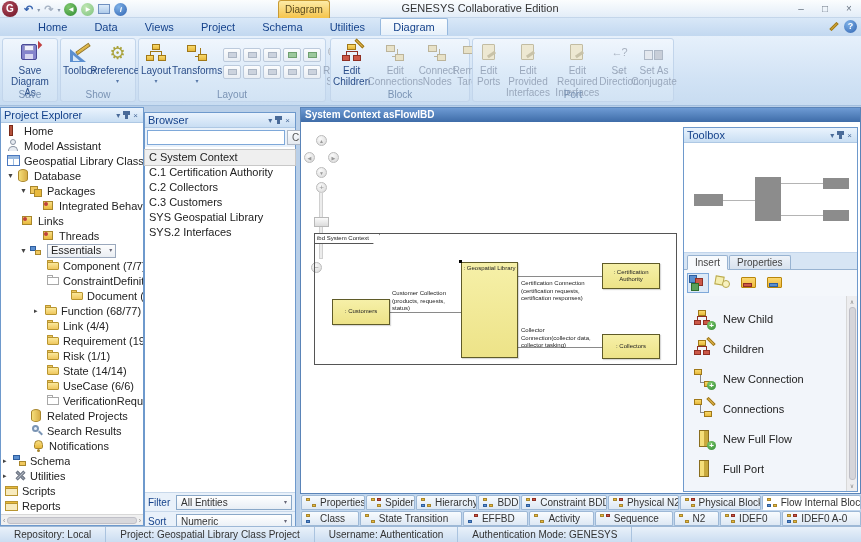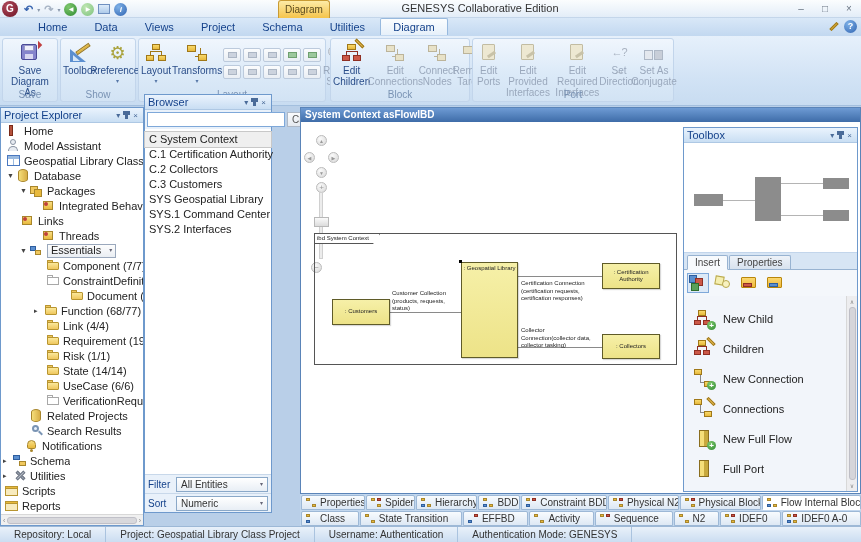--- a/index.html
+++ b/index.html
@@ -592,21 +592,21 @@
         </span>
         <span class="tlabel">Related Projects</span>
       </div>
     <div class="trow" style="padding-left:29px">
         <span class="tic ic-srch">
           <i class="c"></i>
           <i class="h"></i>
         </span>
         <span class="tlabel">Search Results</span>
       </div>
-    <div class="trow" style="padding-left:24px">
+    <div class="trow" style="padding-left:31px">
         <span class="tic ic-bell">
           <i class="b"></i>
           <i class="k"></i>
         </span>
         <span class="tlabel">Notifications</span>
       </div>
     <div class="trow" style="padding-left:2px">
         <span class="arr">▸</span>
         <span class="tic ic-schm">
           <i class="a"></i>
@@ -637,39 +637,38 @@
         <span class="tlabel">Reports</span>
       </div>
   </div>
   <div class="hscroll">
     <span>‹</span>
     <span class="hthumb"></span>
     <span>›</span>
   </div>
 </div>
 
-<div class="panel" style="left:144px;top:94px;width:128px;height:419px">
+<div class="panel" style="left:144px;top:112px;width:152px;height:419px">
   <div class="ptitle">
     <span>Browser</span>
       <span class="sp"></span>
     <span class="pbtn">▾</span>
     <span class="pinic"></span>
     <span class="pbtn">×</span>
   </div>
   <div id="br-search">
     <input id="br-input" type="text" style="">
     <button id="br-create">Create</button>
   </div>
   <div id="br-list">
     <div class="bitem sel">C System Context</div>
     <div class="bitem">C.1 Certification Authority</div>
     <div class="bitem">C.2 Collectors</div>
     <div class="bitem">C.3 Customers</div>
     <div class="bitem">SYS Geospatial Library</div>
-    <div class="bitem">SYS.1 Command Center</div>
     <div class="bitem">SYS.2 Interfaces</div>
   </div>
   <div class="br-foot" style="bottom:19px">
     <span class="flabel">Filter</span>
     <span class="fselect">
         <span>All Entities</span>
         <span class="sp"></span>
         <span class="sdrop">▾</span>
       </span>
   </div>

